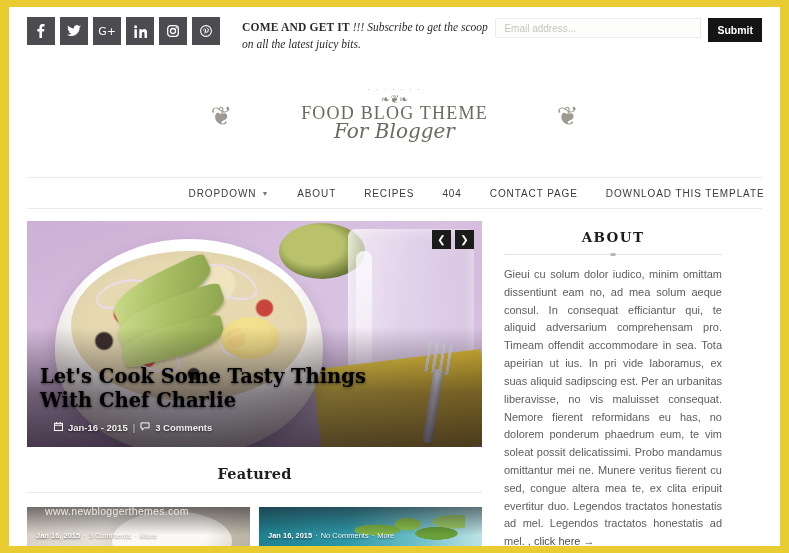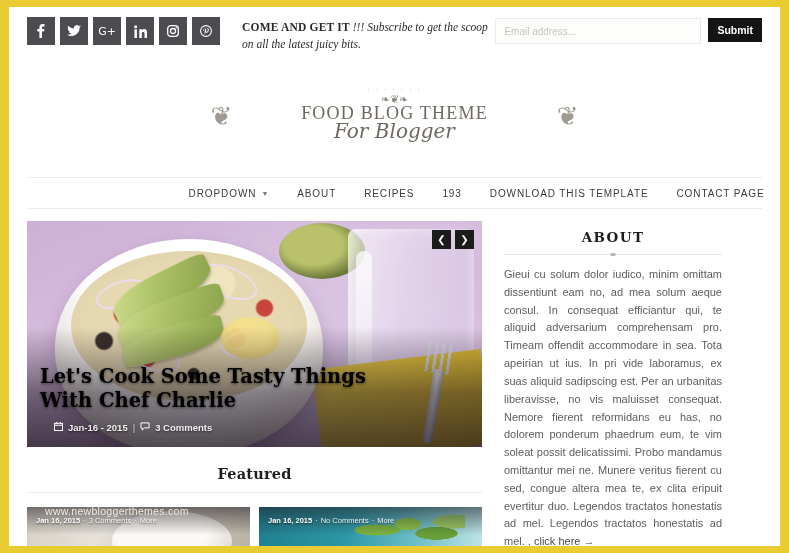--- a/index.html
+++ b/index.html
@@ -56,21 +56,21 @@
   .promo b { font-weight: bold; letter-spacing: .2px; }
   .promo i { font-style: italic; }
   .subscribe-wrap {
     margin-left: auto;
     display: flex;
     align-items: flex-start;
     gap: 7px;
     padding-top: 3px;
   }
   .email-input {
-    width: 206px; height: 26px;
+    width: 206px; height: 20px;
     border: 1px solid #eceae6;
     background: #fdfdfc;
     padding: 0 8px;
     font-size: 10px;
     color: #b9b5ae;
     font-family: "Liberation Sans", sans-serif;
   }
   .email-input::placeholder { color: #c7c3bc; }
   .submit-btn {
     height: 24px; min-width: 42px;
@@ -321,21 +321,21 @@
   .card2-img:after {
     content:""; position:absolute; left: 96px; top: 2px;
     width: 110px; height: 42px;
     background:
       radial-gradient(ellipse at 20% 50%, #7cb342 0 18%, rgba(0,0,0,0) 19%),
       radial-gradient(ellipse at 48% 36%, #8bc34a 0 16%, rgba(0,0,0,0) 17%),
       radial-gradient(ellipse at 74% 58%, #689f38 0 18%, rgba(0,0,0,0) 19%),
       radial-gradient(ellipse at 92% 30%, #9ccc65 0 16%, rgba(0,0,0,0) 17%);
   }
   .card-meta {
-    position: absolute; left: 0; right: 0; top: 7px;
+    position: absolute; left: 0; right: 0; top: 22px;
     height: 13px;
     display: flex; align-items: center;
     padding-left: 9px;
     font-size: 7.5px;
     font-weight: bold;
     color: #fff;
     text-shadow: 0 1px 2px rgba(0,0,0,.6);
     gap: 3px;
   }
   .card-meta .dim { font-weight: normal; opacity: .92; }
@@ -471,27 +471,27 @@
       <span>DROPDOWN</span>
       <span class="caret">▼</span>
     </div>
     <div class="nav-item">
       <span>ABOUT</span>
     </div>
     <div class="nav-item">
       <span>RECIPES</span>
     </div>
     <div class="nav-item">
-      <span>193</span>
+      <span>404</span>
+    </div>
+    <div class="nav-item">
+      <span>CONTACT PAGE</span>
     </div>
     <div class="nav-item">
       <span>DOWNLOAD THIS TEMPLATE</span>
-    </div>
-    <div class="nav-item">
-      <span>CONTACT PAGE</span>
     </div>
   </div>
 
   <div class="content">
 
     <div class="col-main">
 
       <div class="hero">
         <div class="hero-photo">
           <div class="bg-lav"></div>

